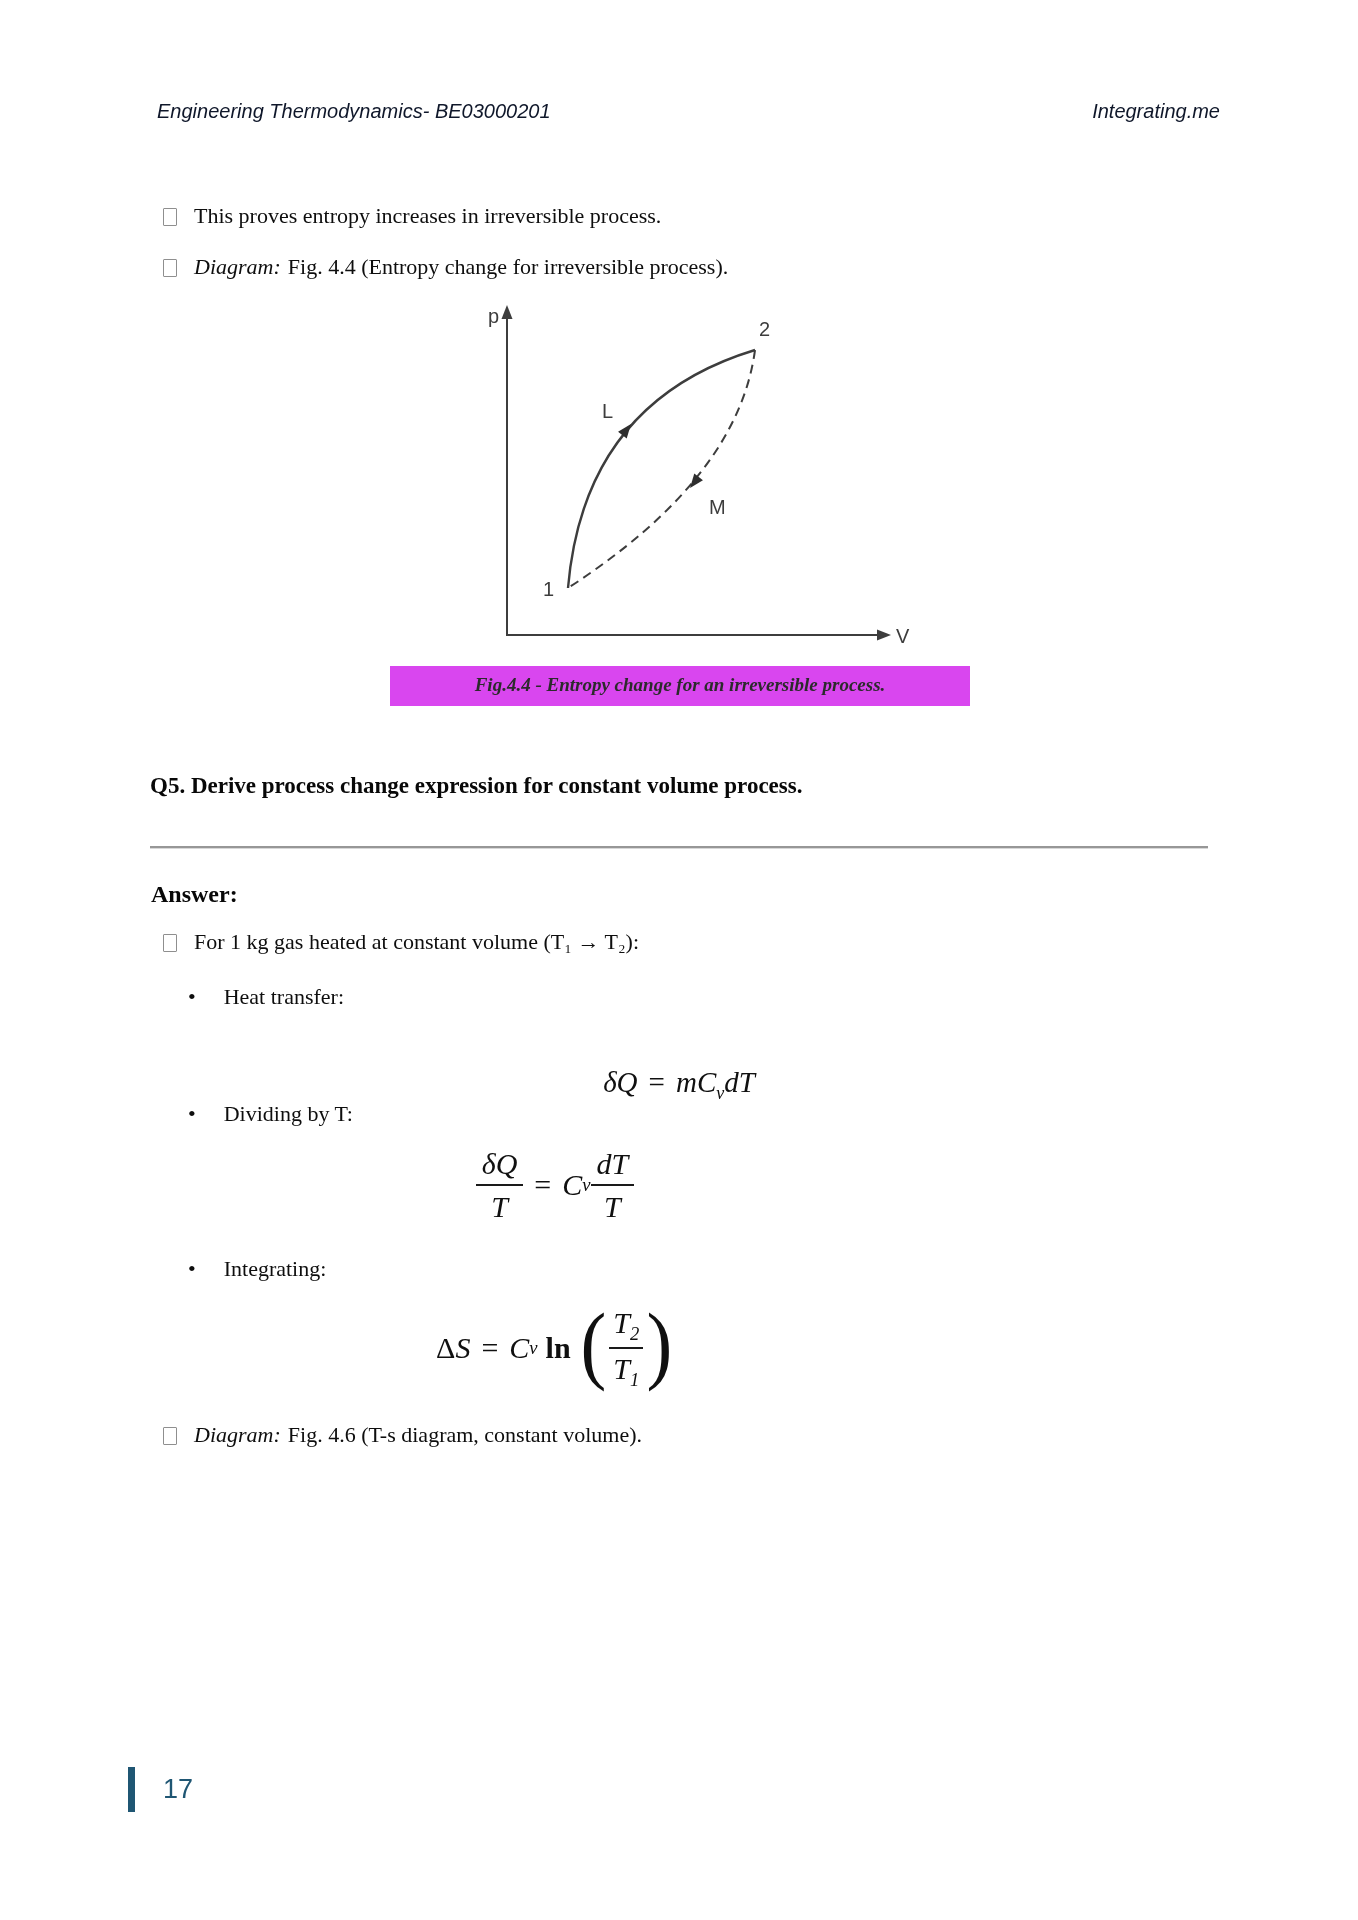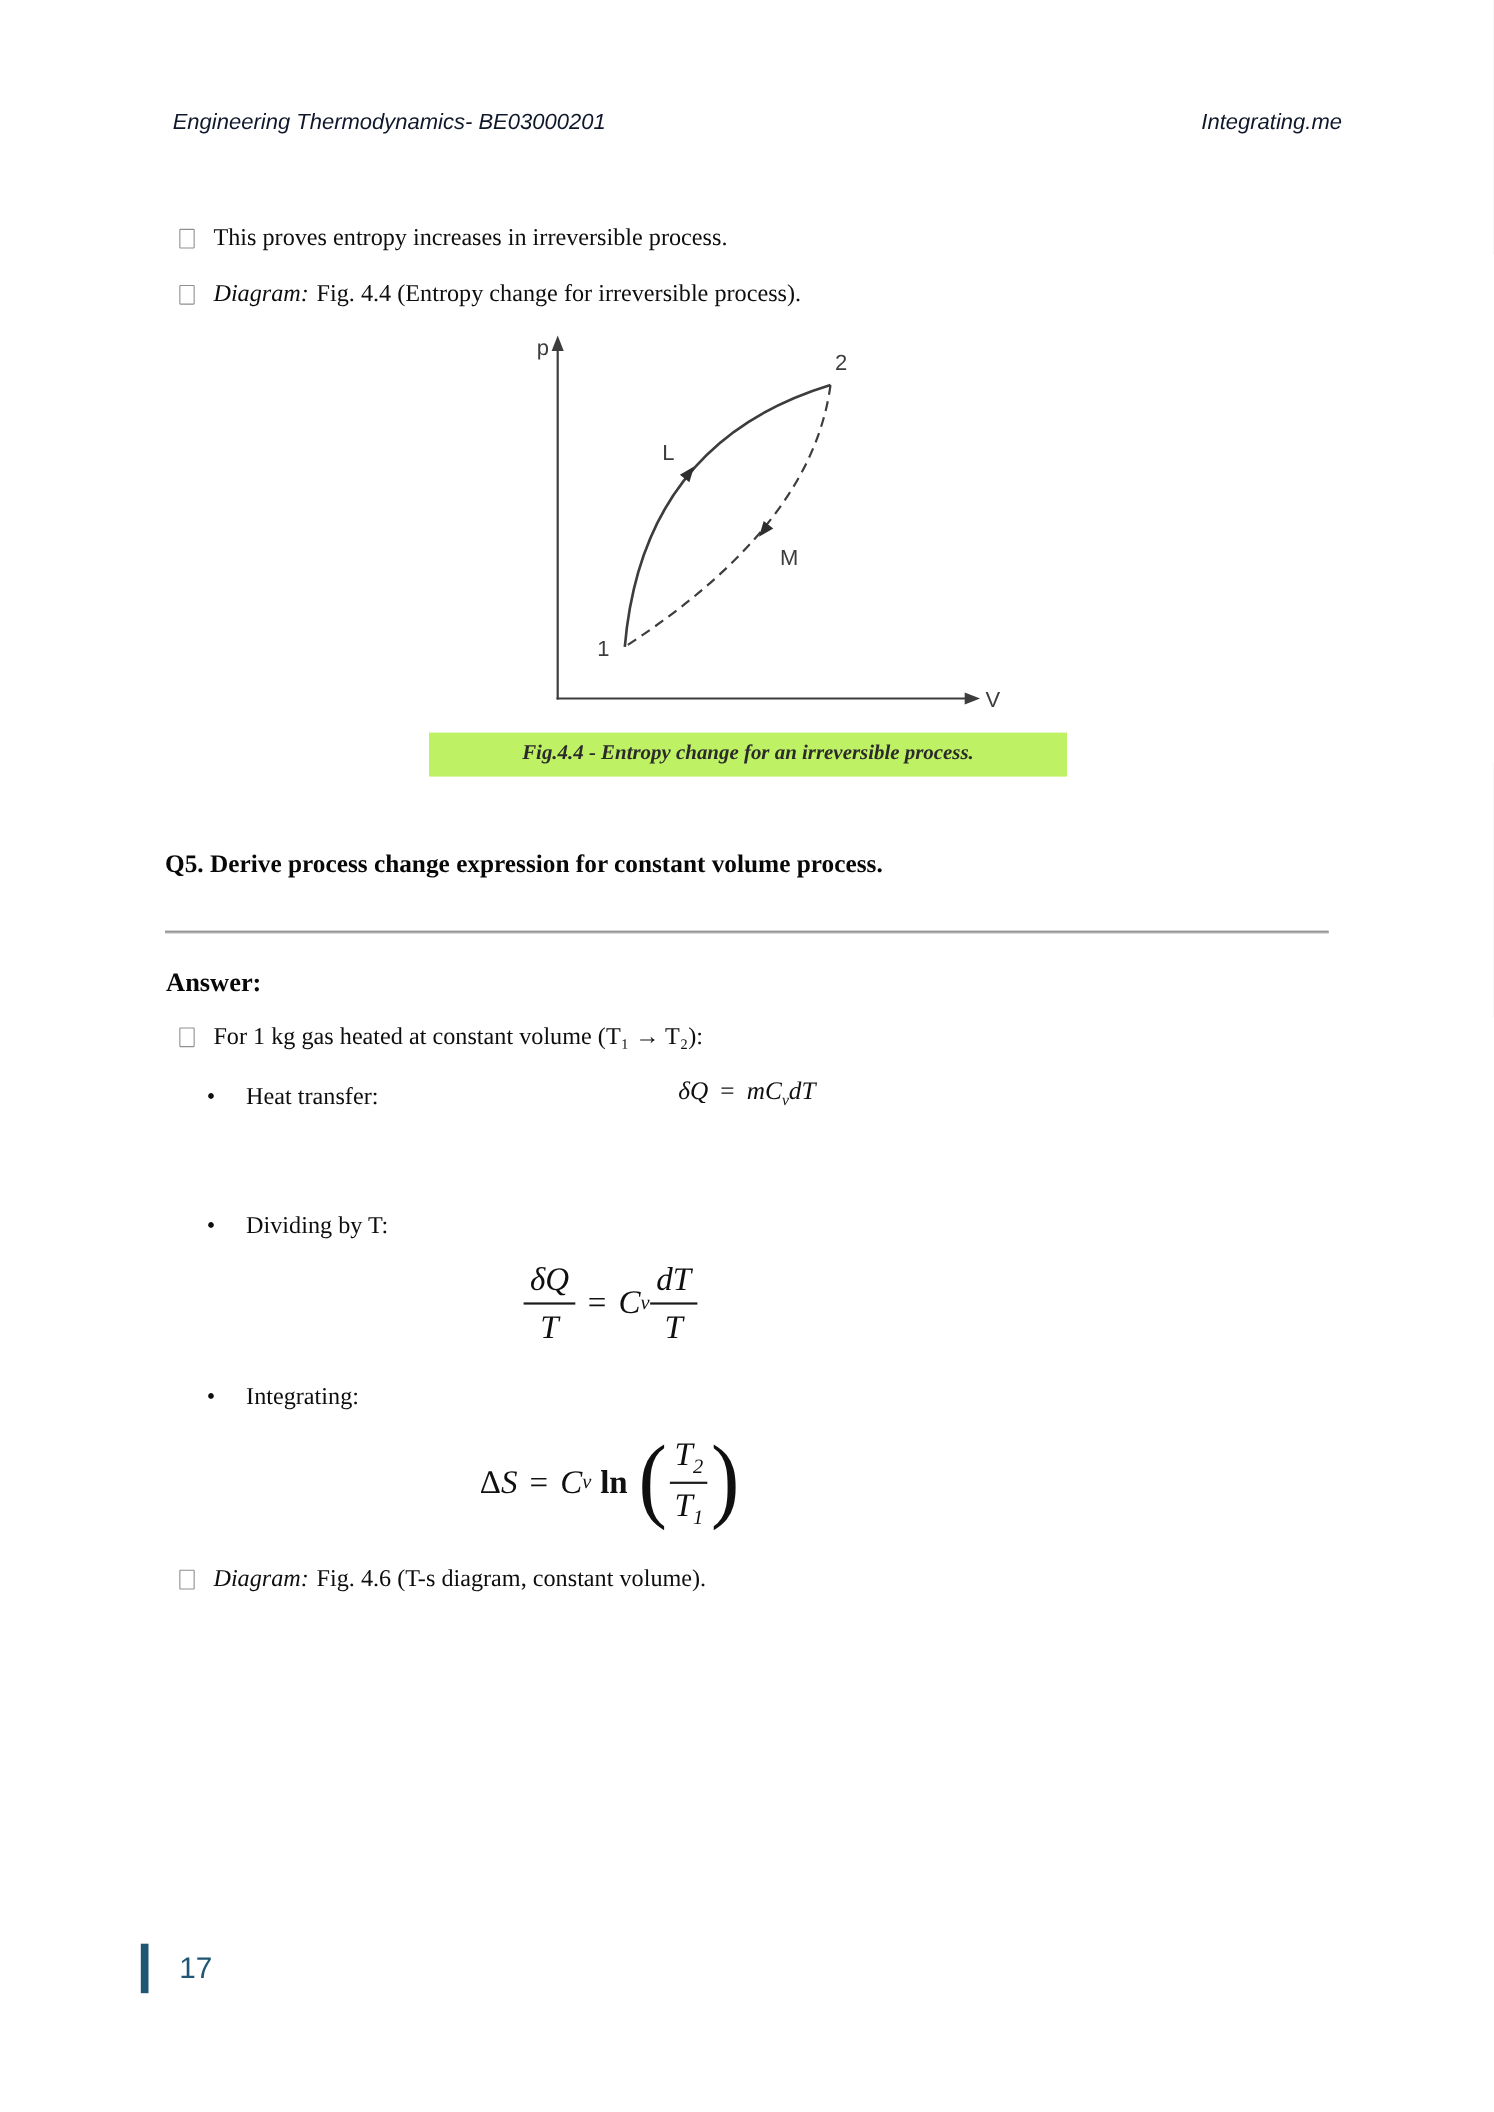--- a/index.html
+++ b/index.html
@@ -29,21 +29,21 @@
   .it{font-style:italic;}
   .gap-l{margin-left:7px;}
   
   .fig{position:absolute;top:296px;left:480px;}
   .fig svg text{
     font-family:"Liberation Sans","DejaVu Sans",sans-serif;
     font-size:20px;fill:#3d3d3d;
   }
   .figcaption{
     position:absolute;top:666px;left:390px;width:580px;
-    text-align:center;background:#bef264;padding:8px 0 10px;
+    text-align:center;background:#d946ef;padding:8px 0 10px;
     font-size:19px;font-weight:bold;font-style:italic;color:#2b2b2b;
   }
   
   .q-heading{position:absolute;top:773px;left:150px;font-size:23px;font-weight:bold;color:#080808;}
   .rule{position:absolute;top:846px;left:150px;width:1058px;height:0;border-top:2px solid #979797;box-shadow:0 1px 0 #d8d8d8;}
   .answer-label{position:absolute;top:881px;left:151px;font-size:24px;font-weight:bold;color:#080808;}
   .cond{top:929px;}
   
   .sbullet{position:absolute;left:188px;display:flex;align-items:baseline;font-size:22px;color:#0e0e0e;}
   .sdot{margin-right:28px;font-size:22px;flex:none;}
@@ -52,21 +52,21 @@
   .s3{top:1256px;}
   
   .eq{
     position:absolute;left:0;text-align:center;
     font-style:italic;color:#101010;
     font-family:"Liberation Serif","DejaVu Serif",serif;
   }
   .eq .rm{font-style:normal;}
   .eq sub{font-size:0.62em;font-style:italic;}
   .eq .sp{margin:0 11px;}
-  .eq1{top:979px;width:1358px;font-size:23px;}
+  .eq1{top:1066px;width:1358px;font-size:29px;}
   .eq2{top:1146px;width:1110px;font-size:30px;}
   .eq3{top:1306px;width:1110px;font-size:30px;}
   .frac{display:inline-block;vertical-align:middle;text-align:center;line-height:1.18;}
   .fnum{display:block;padding:0 6px 3px;border-bottom:2px solid #1a1a1a;}
   .fden{display:block;padding:3px 6px 0;}
   .frac-sm{display:inline-block;vertical-align:middle;text-align:center;line-height:1.15;margin:0 2px;}
   .frac-sm .fnum{padding:0 4px 3px;}
   .frac-sm .fden{padding:3px 4px 0;}
   .bigparen{
     display:inline-block;font-size:86px;font-weight:400;font-style:normal;

